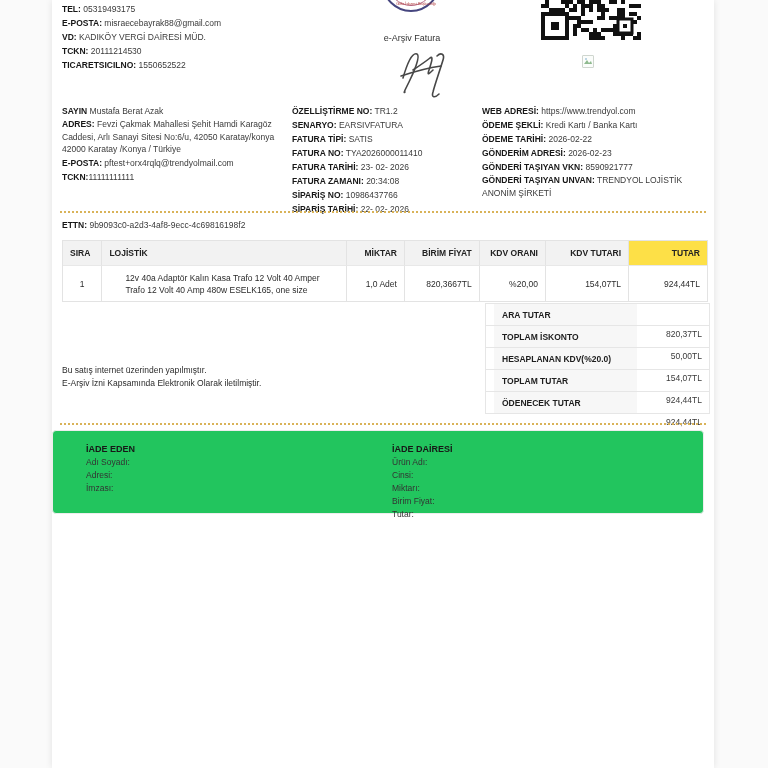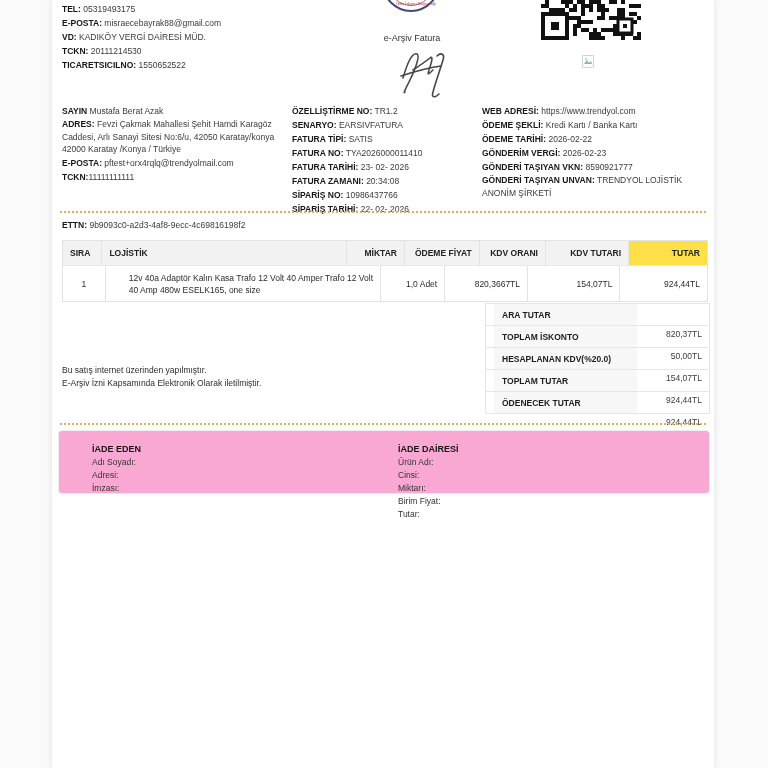--- a/index.html
+++ b/index.html
@@ -52,21 +52,21 @@
   .desc { white-space:normal; line-height:12px; padding:4px 0 4px 16px; }
 
   
   .totals { position:absolute; left:433px; top:303px; width:225px; font-size:8.5px; border-top:1px solid #e6e6e6; }
   .totrow { display:flex; border:1px solid #e6e6e6; border-top:none; height:22px;padding-left:8px; }
   .totlabel { flex:1; background:#f7f7f7; font-weight:700; color:#1d1d1d; display:flex; align-items:center; padding:0 8px; }
   .totval { width:72px; background:#fff; display:flex; align-items:center; justify-content:flex-end; padding:0 7px;
             border-left:1px solid #e6e6e6; color:#3a3a3a;margin-top:30px; }
 
   
-  .iade { position:absolute; left:6px; top:430px; width:652px; height:64px; border:1px solid #ededed; border-radius:4px; background:#f9a8d4; }
+  .iade { position:absolute; left:0; top:430px; width:652px; height:84px; border:1px solid #ededed; border-radius:4px; background:#22c55e; }
   .iade .title { font-weight:700; font-size:9px; color:#171717; line-height:14px; }
   .iade .f { font-size:8.5px; line-height:13px; color:#333; }
 </style>
 </head>
 <body>
 
 <div class="page">
 
   <div class="abs" style="left:10px; top:2px;">
     <div class="line"><span class="lbl">TEL:</span> <span class="val">05319493175</span></div>
@@ -402,48 +402,49 @@
     <div class="line"><span class="lbl">FATURA TARİHİ:</span> <span class="val">23- 02- 2026</span></div>
     <div class="line"><span class="lbl">FATURA ZAMANI:</span> <span class="val">20:34:08</span></div>
     <div class="line"><span class="lbl">SİPARİŞ NO:</span> <span class="val">10986437766</span></div>
     <div class="line"><span class="lbl">SİPARİŞ TARİHİ:</span> <span class="val">22- 02- 2026</span></div>
   </div>
 
   <div class="abs" style="left:430px; top:104px; width:226px;">
     <div class="line"><span class="lbl">WEB ADRESİ:</span> <span class="val">https://www.trendyol.com</span></div>
     <div class="line"><span class="lbl">ÖDEME ŞEKLİ:</span> <span class="val">Kredi Kartı / Banka Kartı</span></div>
     <div class="line"><span class="lbl">ÖDEME TARİHİ:</span> <span class="val">2026-02-22</span></div>
-    <div class="line"><span class="lbl">GÖNDERİM VERGİ:</span> <span class="val">2026-02-23</span></div>
+    <div class="line"><span class="lbl">GÖNDERİM ADRESİ:</span> <span class="val">2026-02-23</span></div>
     <div class="line"><span class="lbl">GÖNDERİ TAŞIYAN VKN:</span> <span class="val">8590921777</span></div>
     <div class="line wrap" style="line-height:12.5px;"><span class="lbl">GÖNDERİ TAŞIYAN UNVAN:</span> <span class="val">TRENDYOL LOJİSTİK ANONİM ŞİRKETİ</span></div>
   </div>
 
   <div class="dashline" style="top:211px;"></div>
   <div class="abs line" style="left:10px; top:218px;">
     <span class="lbl">ETTN:</span>
     <span class="val">9b9093c0-a2d3-4af8-9ecc-4c69816198f2</span>
   </div>
 
   <div class="itable">
     <div class="trow thead">
       <div class="tcell c-sira">SIRA</div>
       <div class="tcell c-acik">LOJİSTİK</div>
       <div class="tcell c-mik">MİKTAR</div>
-      <div class="tcell c-bf">ÖDEME FİYAT</div>
+      <div class="tcell c-bf">BİRİM FİYAT</div>
       <div class="tcell c-ko">KDV ORANI</div>
       <div class="tcell c-kt">KDV TUTARI</div>
       <div class="tcell c-tutar">TUTAR</div>
     </div>
     <div class="trow tbody">
       <div class="tcell c-sira">1</div>
       <div class="tcell c-acik">
           <div class="desc">12v 40a Adaptör Kalın Kasa Trafo 12 Volt 40 Amper Trafo 12 Volt 40 Amp 480w ESELK165, one size</div>
         </div>
       <div class="tcell c-mik">1,0 Adet</div>
       <div class="tcell c-bf">820,3667TL</div>
+      <div class="tcell c-ko">%20,00</div>
       <div class="tcell c-kt">154,07TL</div>
       <div class="tcell c-tutar">924,44TL</div>
     </div>
   </div>
 
   <div class="totals">
     <div class="totrow">
       <div class="totlabel">ARA TUTAR</div>
       <div class="totval">820,37TL</div>
     </div>

